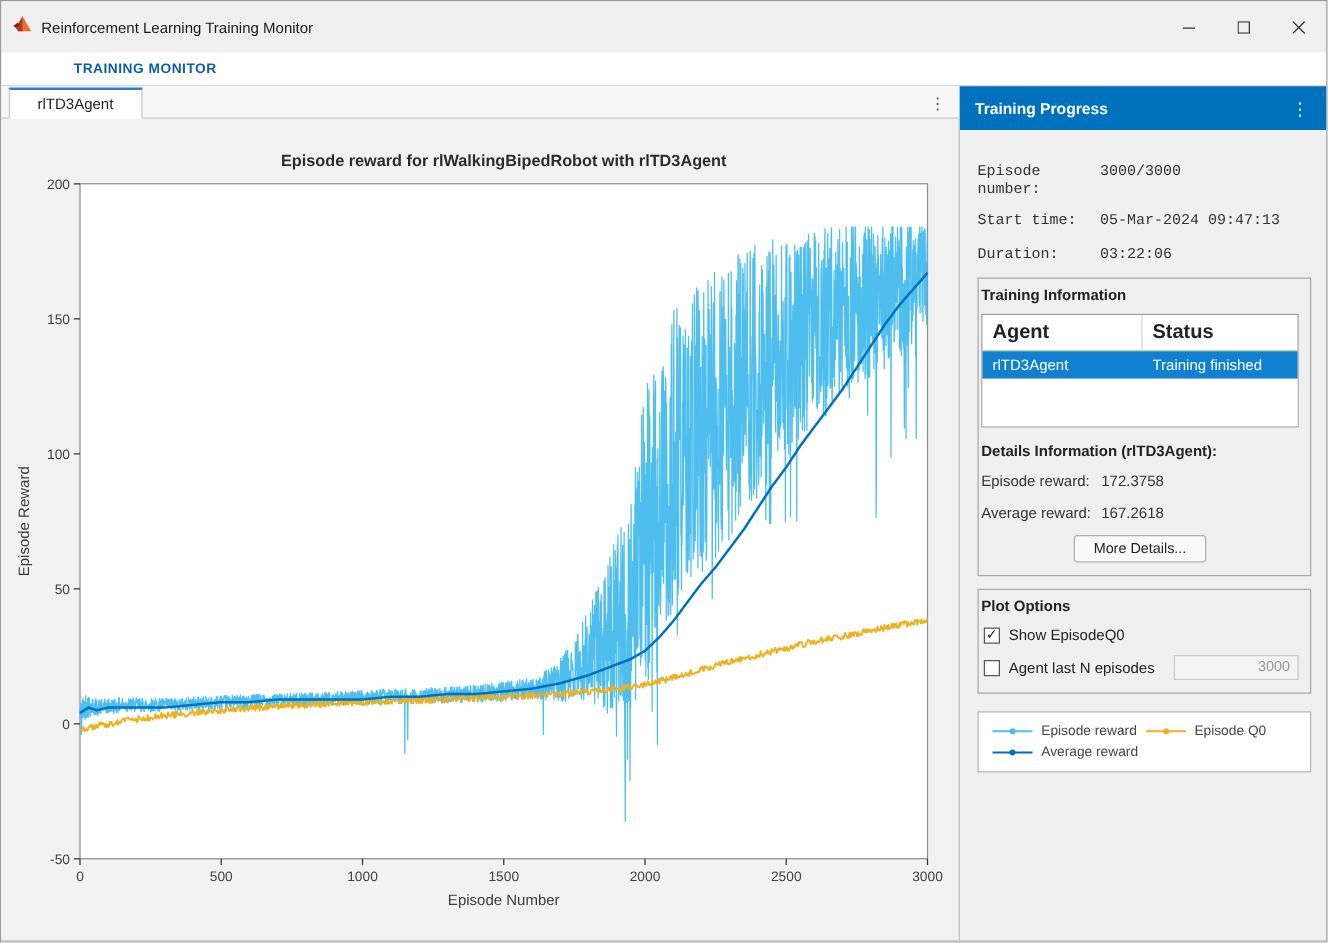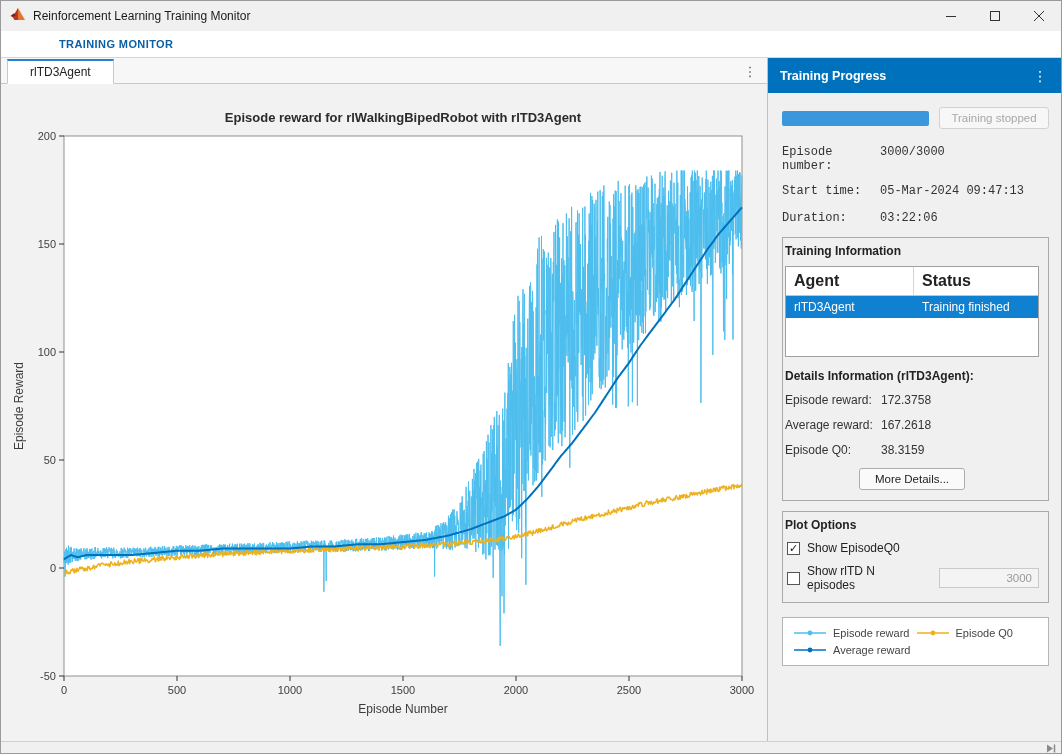--- a/index.html
+++ b/index.html
@@ -1,20 +1,20 @@
 <!DOCTYPE html>
 <html><head>
 <meta charset="utf-8">
 <style>
   * { margin:0; padding:0; box-sizing:border-box; }
   html,body { width:1062px; height:754px; font-family:"Liberation Sans",sans-serif; background:#d8d8d8; }
   .window { position:relative; width:1062px; height:754px; background:#f0f0f0; border:1px solid #9a9a9a; overflow:hidden; }
 
   
-  .titlebar { height:30px; background:#f0f0f0; display:flex; align-items:center; padding-left:9px; }
+  .titlebar { height:41px; background:#f0f0f0; display:flex; align-items:center; padding-left:9px; }
   .titlebar .title { font-size:12px; color:#1a1a1a; margin-left:7px; flex:1; }
   .win-controls { display:flex; height:30px; }
   .win-btn { width:44px; height:30px; display:flex; align-items:center; justify-content:center; background:transparent; border:none; cursor:pointer; }
   .win-btn svg { display:block; }
 
   
   .ribbon { height:27px; background:#ffffff; border-bottom:1px solid #d5d5d5; display:flex; align-items:center; padding-left:10px; }
   .ribbon-tab { font-size:11px; font-weight:bold; letter-spacing:.4px; color:#0b5fa5; cursor:pointer;margin-left:48px; }
 
   
@@ -161,26 +161,20 @@
       </div>
     </div>
 
     <div class="right">
       <div class="rp-header">
         <span class="rp-title">Training Progress</span>
         <span class="rp-menu">⋮</span>
       </div>
       <div class="rp-body">
 
-        <div class="progress-row">
-          <div class="progress-track">
-            <div class="progress-fill" style="width: 100%;"></div>
-          </div>
-          <button class="btn-disabled" disabled="">Training stopped</button>
-        </div>
 
         <div class="fields">
           <div class="field-row">
             <span class="f-label">Episode number:</span>
             <span class="f-value">3000/3000</span>
           </div>
           <div class="field-row">
             <span class="f-label">Start time:</span>
             <span class="f-value">05-Mar-2024 09:47:13</span>
           </div>
@@ -206,38 +200,34 @@
 
           <div class="ep-title">Details Information (rlTD3Agent):</div>
           <div class="ep-row">
             <span class="ep-label">Episode reward:</span>
             <span>172.3758</span>
           </div>
           <div class="ep-row">
             <span class="ep-label">Average reward:</span>
             <span>167.2618</span>
           </div>
-          <div class="ep-row">
-            <span class="ep-label">Episode Q0:</span>
-            <span>38.3159</span>
-          </div>
           <div class="btn-row">
             <button class="btn-normal">More Details...</button>
           </div>
         </div>
 
         <div class="groupbox">
           <div class="gb-title">Plot Options</div>
           <label class="cb-row">
             <span class="cb">✓</span>
             <span>Show EpisodeQ0</span>
           </label>
           <label class="cb-row">
             <span class="cb"></span>
-            <span>Show rlTD N episodes</span>
+            <span>Agent last N episodes</span>
             <span class="cb-spacer"></span>
             <input class="n-input" disabled="" value="3000" style="">
           </label>
         </div>
 
         <div class="legendbox">
           <div class="legend-item">
             <svg width="34" height="10">
                 <line x1="1" y1="5" x2="33" y2="5" stroke-width="1.5" stroke="#4DBEEE"></line>
                 <circle cx="17" cy="5" r="2.4" fill="#4DBEEE"></circle>

